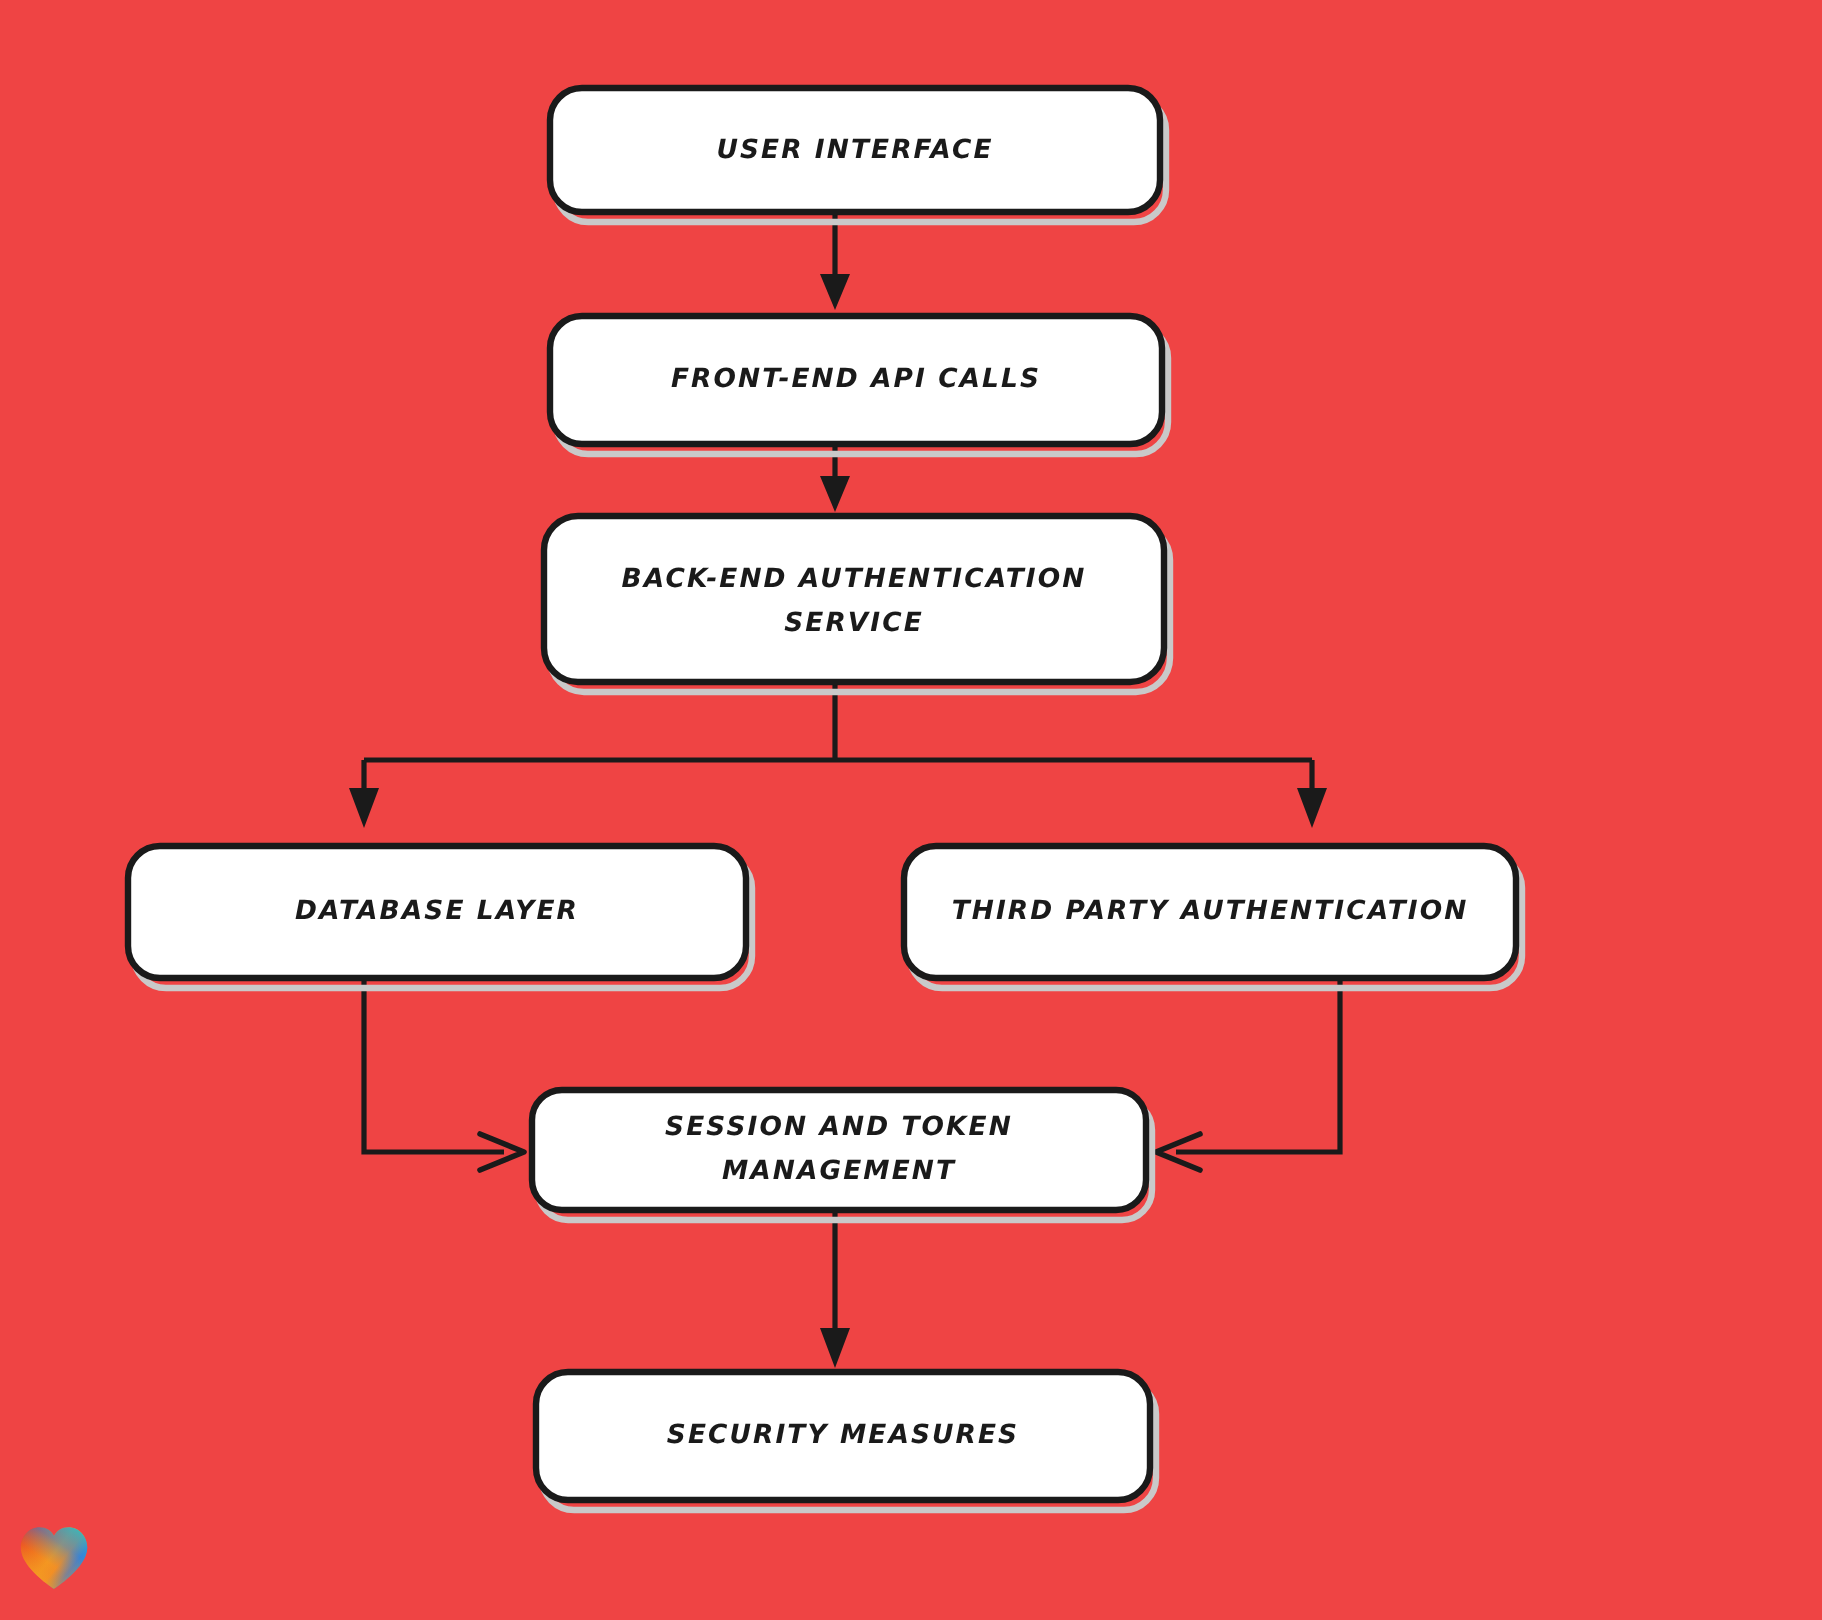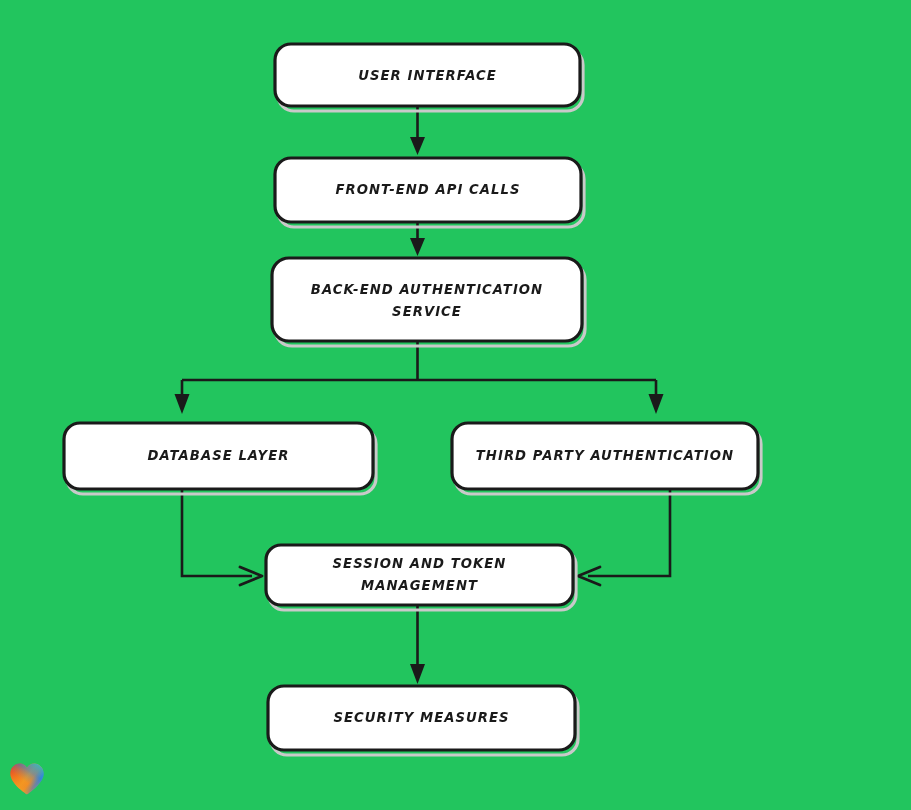--- a/index.html
+++ b/index.html
@@ -10,21 +10,21 @@
   body {
     width: 911px;
     height: 810px;
     font-family: "DejaVu Sans", sans-serif;
     overflow: hidden;
   }
   #diagram-root {
     position: relative;
     width: 911px;
     height: 810px;
-    background: #22c55e;
+    background: #ef4444;
   }
   svg.flow-canvas {
     position: absolute;
     top: 0;
     left: 0;
     width: 911px;
     height: 810px;
     display: block;
   }
   .node-box {

